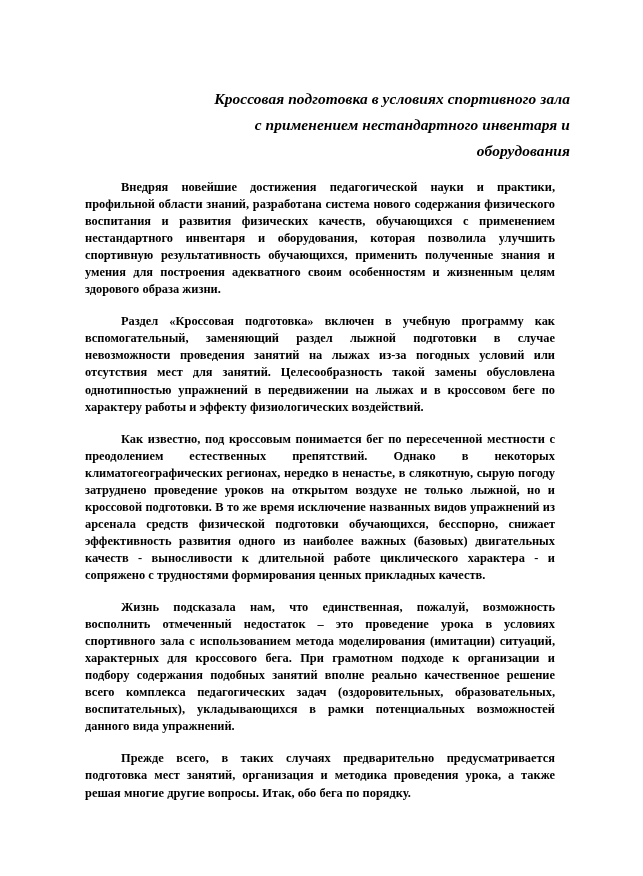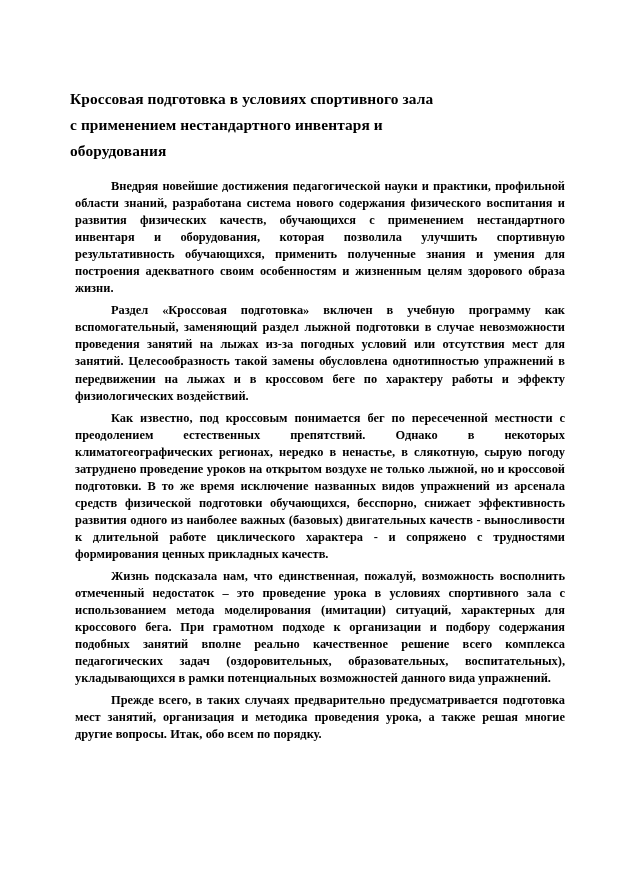--- a/index.html
+++ b/index.html
@@ -23,35 +23,36 @@
   }
   .content {
     position: absolute;
     left: 70px;
     top: 86px;
     width: 500px;
   }
   .doc-title {
     font-family: "Liberation Serif", "DejaVu Serif", serif;
     font-weight: bold;
+    font-style: italic;
     font-size: 15.4px;
     line-height: 26px;
-    text-align: left;
+    text-align: right;
     margin: 0 0 14px 0;
     letter-spacing: 0.1px;
     white-space: pre-line;
   }
   .body-par {
     font-family: "Liberation Serif", "DejaVu Serif", serif;
     font-weight: bold;
     font-size: 12.4px;
     line-height: 17.05px;
     text-align: justify;
     text-justify: inter-word;
-    margin: 5px;
+    margin: 15px;
     text-indent: 36px;
     word-spacing: 0.1px;
     hyphens: none;
   }
   .body-par + .body-par {
     margin-top: 0;
   }
 </style>
 </head>
 <body>
@@ -65,16 +66,16 @@
 
     <p class="body-par">Внедряя новейшие достижения педагогической науки и практики, профильной области знаний,   разработана система нового содержания физического воспитания и развития физических качеств, обучающихся с применением нестандартного инвентаря и оборудования, которая позволила улучшить спортивную результативность обучающихся, применить полученные знания и умения для построения адекватного своим особенностям и жизненным целям здорового образа жизни.</p>
 
 
     <p class="body-par">Раздел «Кроссовая подготовка» включен в учебную программу как вспомогательный, заменяющий раздел лыжной подготовки в случае невозможности проведения занятий на лыжах из-за погодных условий или отсутствия мест для занятий. Целесообразность такой замены обусловлена однотипностью упражнений в передвижении на лыжах и в кроссовом беге по характеру работы и эффекту физиологических воздействий.</p>
 
     <p class="body-par">Как известно, под кроссовым понимается бег по пересеченной местности с преодолением естественных препятствий. Однако в некоторых климатогеографических регионах, нередко в ненастье, в слякотную, сырую погоду затруднено проведение уроков на открытом воздухе не только лыжной, но и кроссовой подготовки. В то же время исключение названных видов упражнений из арсенала средств физической подготовки обучающихся, бесспорно, снижает эффективность развития одного из наиболее важных (базовых) двигательных качеств - выносливости к длительной работе циклического характера - и сопряжено с трудностями формирования ценных прикладных качеств.</p>
 
     <p class="body-par">Жизнь подсказала нам, что единственная, пожалуй, возможность восполнить отмеченный недостаток – это проведение урока в условиях спортивного зала с использованием метода моделирования (имитации) ситуаций, характерных для кроссового бега. При грамотном   подходе к организации и подбору содержания подобных занятий вполне реально качественное решение всего комплекса педагогических задач (оздоровительных, образовательных, воспитательных), укладывающихся в рамки потенциальных возможностей данного вида упражнений.</p>
 
-    <p class="body-par">Прежде всего, в таких случаях предварительно предусматривается подготовка мест занятий, организация и методика проведения урока, а также решая многие другие вопросы. Итак, обо всем по порядку.</p>
+    <p class="body-par">Прежде всего, в таких случаях предварительно предусматривается подготовка мест занятий, организация и методика проведения урока, а также решая многие другие вопросы. Итак, обо бега по порядку.</p>
 
   </div>
 </div>
 
 </body></html>

